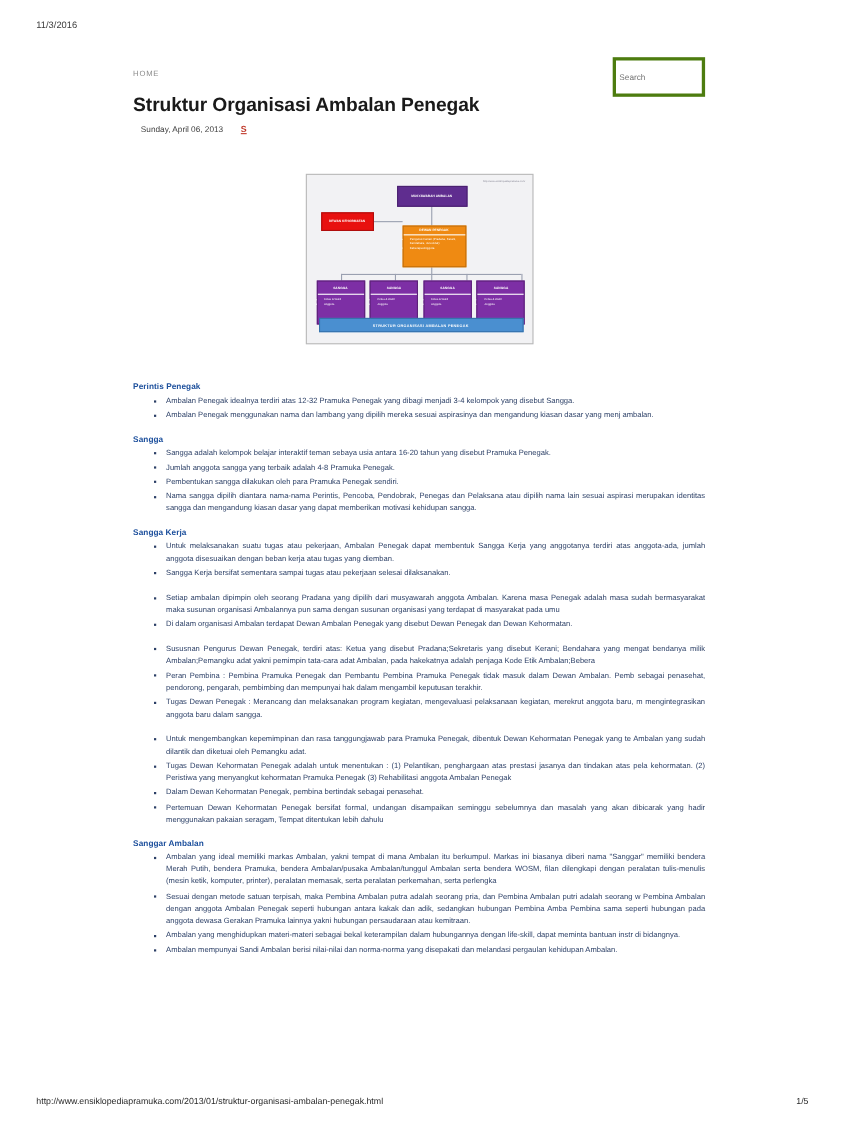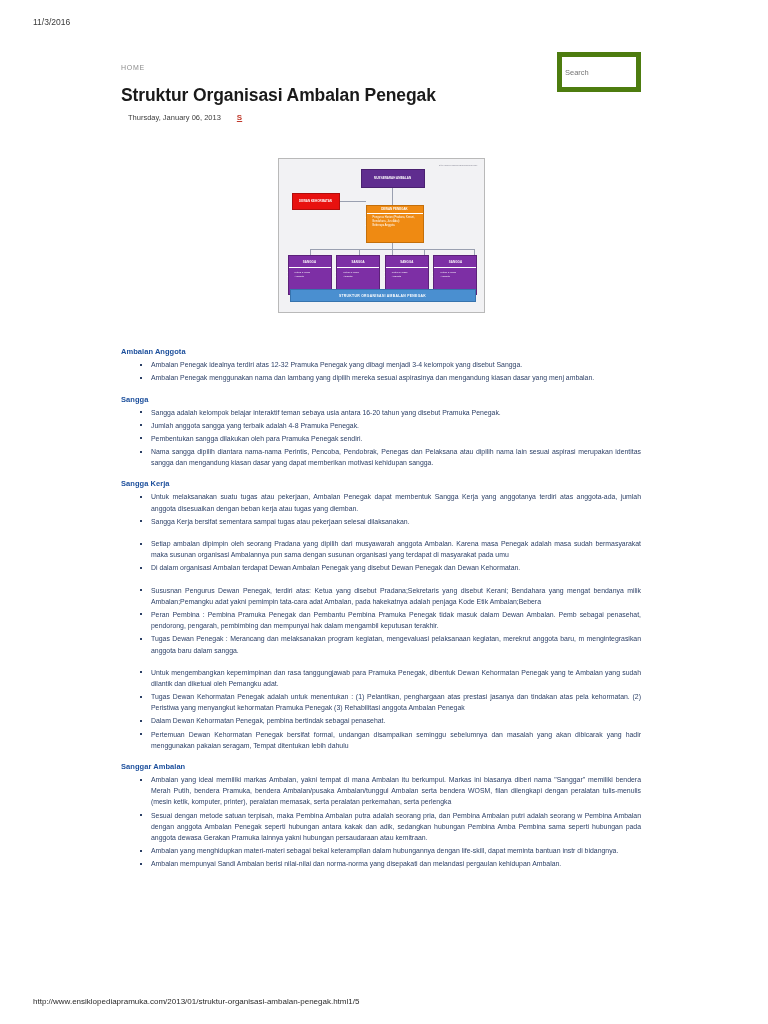--- a/index.html
+++ b/index.html
@@ -34,21 +34,21 @@
   }
 
   
   .search-wrap {
     position: absolute;
     top: 52px; left: 557px;
     width: 84px; height: 15px;
   }
   .search-input {
     width: 100%; height: 100%;
-    border: 5px solid #4d7c0f;
+    border: 3px solid #4d7c0f;
     background: #fff;
     font-family: "Liberation Sans", sans-serif;
     font-size: 7.5px;
     color: #8a8a8a;
     padding: 15px 3px;
     outline: none;
   }
 
   
   .content {
@@ -235,20 +235,21 @@
     width: 2px; height: 2px;
     background: #2b3f66;
   }
 
   
   .print-footer {
     position: absolute;
     left: 33px; right: 33px;
     bottom: 18px;
     display: flex;
+    justify-content: space-between;
     align-items: baseline;
     font-size: 8px;
     color: #2a2a2a;
   }
   .footer-url { white-space: nowrap; }
   .footer-page { white-space: nowrap; }
 </style>
 </head>
 <body>
 
@@ -260,21 +261,21 @@
   <input class="search-input" type="text" placeholder="Search" style="">
 </div>
 
 <div class="content">
 
   <div class="breadcrumb">HOME</div>
 
   <h1 class="page-title">Struktur Organisasi Ambalan Penegak</h1>
 
   <div class="meta-row">
-    <span class="meta-date">Thursday, January 06, 2013</span>
+    <span class="meta-date">Sunday, April 06, 2013</span>
     <span class="share-icon">S</span>
   </div>
 
   <div class="figure-wrap">
     <div class="figure">
       <div class="fig-inner">
         <div class="fig-watermark">http://www.ensiklopediapramuka.com/</div>
 
         <div class="connector" style="left:108px; top:25px; width:0.7px; height:17px;"></div>
         <div class="connector" style="left:56px;  top:38px; width:26px;  height:0.7px;"></div>
@@ -341,21 +342,21 @@
         </div>
 
         <div class="fig-banner">STRUKTUR ORGANISASI AMBALAN PENEGAK</div>
       </div>
     </div>
   </div>
 
   <div class="article">
 
     <div class="sec">
-      <div class="sec-head">Ambalan Anggota</div>
+      <div class="sec-head">Perintis Penegak</div>
       <ul>
         <li>Ambalan Penegak idealnya terdiri atas 12-32 Pramuka Penegak yang dibagi menjadi 3-4 kelompok yang disebut Sangga.</li>
         <li>Ambalan Penegak menggunakan nama dan lambang yang dipilih mereka sesuai aspirasinya dan mengandung kiasan dasar yang menj ambalan.</li>
       </ul>
     </div>
 
     <div class="sec">
       <div class="sec-head">Sangga</div>
       <ul>
         <li>Sangga adalah kelompok belajar interaktif teman sebaya usia antara 16-20 tahun yang disebut Pramuka Penegak.</li>

